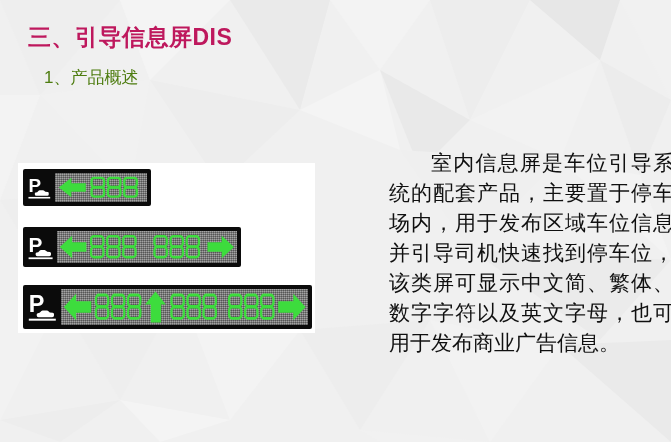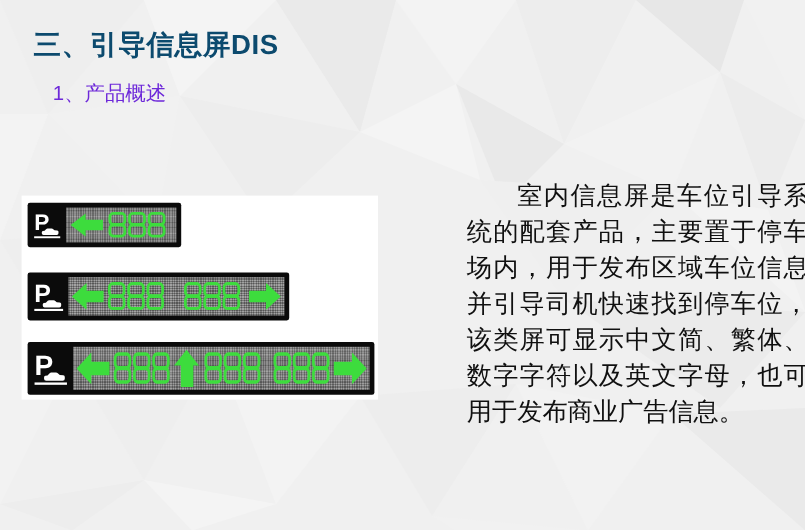--- a/index.html
+++ b/index.html
@@ -29,31 +29,31 @@
     display: block;
   }
 
   
   #title {
     position: absolute;
     left: 28px;
     top: 22px;
     font-size: 23px;
     font-weight: bold;
-    color: #0c4a6e;
+    color: #be185d;
     letter-spacing: 0.5px;
     white-space: nowrap;
   }
   #subtitle {
     position: absolute;
     left: 44px;
     top: 66px;
     font-size: 17px;
     font-weight: normal;
-    color: #6d28d9;
+    color: #4d7c0f;
     white-space: nowrap;
   }
 
   
   #sign-panel {
     position: absolute;
     left: 18px;
     top: 163px;
     width: 297px;
     height: 170px;

